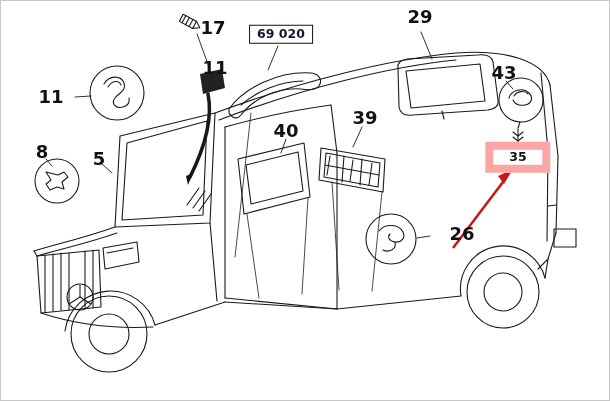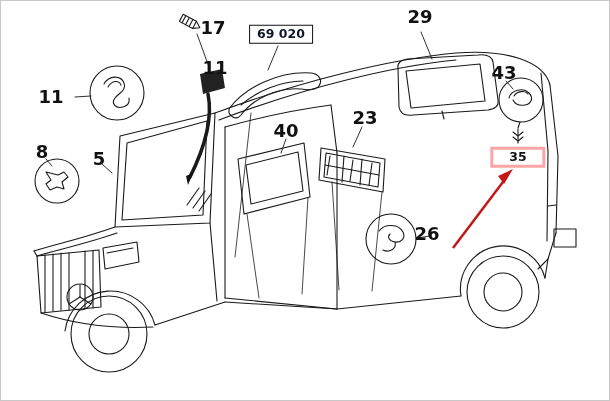--- a/index.html
+++ b/index.html
@@ -14,21 +14,21 @@
     font-size:18px;font-weight:bold;color:#111;line-height:1;
     user-select:none;white-space:nowrap;
   }
   .code-box{
     position:absolute;transform:translate(-50%,-50%);
     border:1.4px solid #111;padding:2px 7px;background:#fff;
     font-size:12.5px;font-weight:bold;color:#0f172a;line-height:1;white-space:nowrap;
   }
   .hl-box{
     position:absolute;transform:translate(-50%,-50%);
-    border:3px solid #fca5a5;padding:1px 16px;background:#fff;
+    border:8px solid #fca5a5;padding:1px 16px;background:#fff;
     font-size:12.5px;font-weight:bold;color:#111;line-height:1;white-space:nowrap;
   }
 </style>
 </head>
 <body>
 
 <div class="stage">
 
   <svg width="610" height="401" viewBox="0 0 610 401">
     <g fill="none" stroke="#1a1a1a" stroke-width="1.1" stroke-linecap="round" stroke-linejoin="round">
@@ -205,20 +205,20 @@
   </svg>
 
   <div class="code-box" style="left:280px;top:33px">69 020</div>
 
   <div class="callout" style="left:212px;top:27px">17</div>
   <div class="callout" style="left:214px;top:67px">11</div>
   <div class="callout" style="left:50px;top:96px">11</div>
   <div class="callout" style="left:41px;top:151px">8</div>
   <div class="callout" style="left:98px;top:158px">5</div>
   <div class="callout" style="left:285px;top:130px">40</div>
-  <div class="callout" style="left:364px;top:117px">23</div>
-  <div class="callout" style="left:426px;top:233px">26</div>
+  <div class="callout" style="left:364px;top:117px">39</div>
+  <div class="callout" style="left:461px;top:233px">26</div>
   <div class="callout" style="left:419px;top:16px">29</div>
   <div class="callout" style="left:503px;top:72px">43</div>
 
   <div class="hl-box" style="left:517px;top:156px">35</div>
 
 </div>
 
 </body></html>

